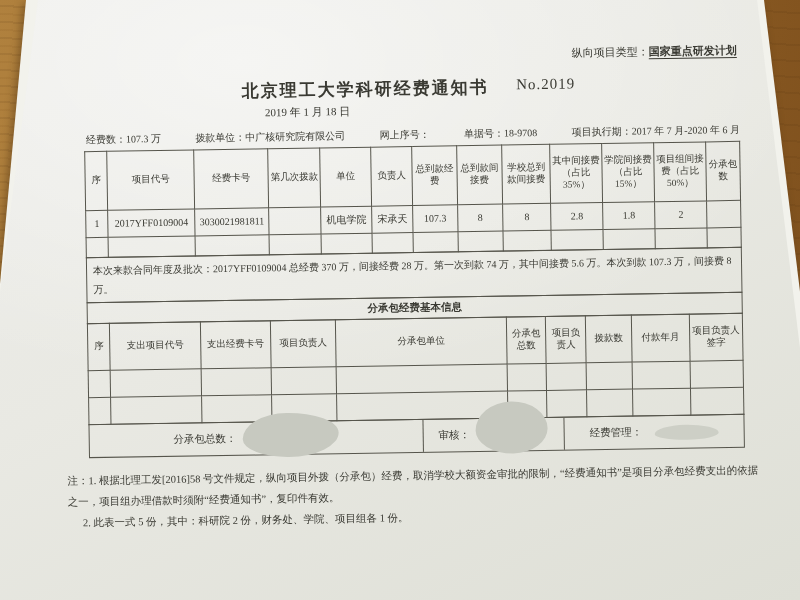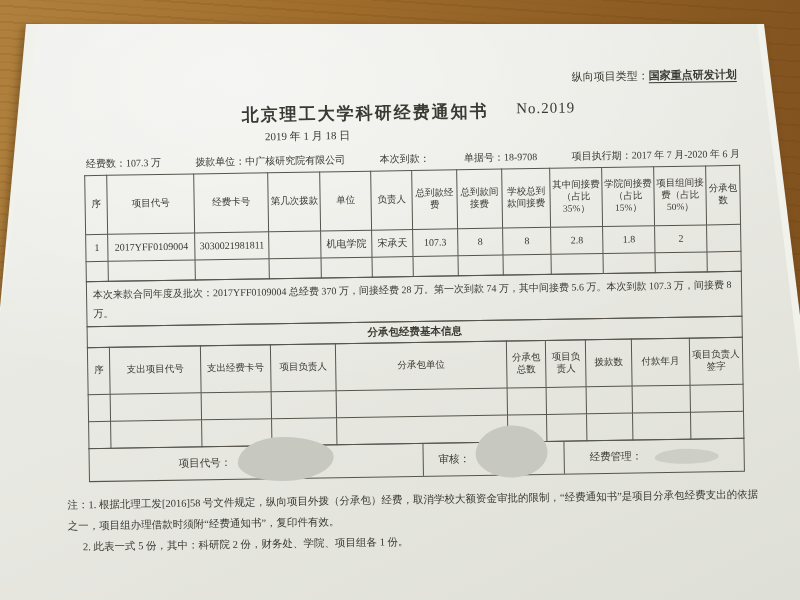--- a/index.html
+++ b/index.html
@@ -7,21 +7,21 @@
     width:800px;height:600px;overflow:hidden;position:relative;
     font-family:"Liberation Serif","DejaVu Serif",serif;
   }
   
   .scene{
     position:absolute;inset:0;
     background:
       repeating-linear-gradient(4deg, rgba(70,40,8,.10) 0 2px, transparent 2px 8px, rgba(130,85,30,.12) 8px 10px, transparent 10px 16px),
       linear-gradient(100deg,#b0813e 0%,#a06d2c 35%,#8a5a22 75%,#7d4f1d 100%);
   }
-  .paper-wrap{position:absolute;inset:0;filter:drop-shadow(-3px 3px 4px rgba(40,20,0,.35));margin-top:24px;}
+  .paper-wrap{position:absolute;inset:0;filter:drop-shadow(-3px 3px 4px rgba(40,20,0,.35));}
   .sheet-under{
     position:absolute;inset:0;
     clip-path:polygon(26px 0, 764px 0, 806px 340px, 800px 600px, 0 600px, 0 284px);
     background:#f2f2ec;
   }
   .paper{
     position:absolute;inset:0;
     clip-path:polygon(38px 0, 757px 0, 800px 348px, 800px 600px, 0 600px, 0 292px);
     background:
       radial-gradient(120% 90% at 30% 10%, rgba(255,255,255,.5), rgba(255,255,255,0) 60%),
@@ -95,21 +95,21 @@
 
         <div class="title-row">
           <h1>北京理工大学科研经费通知书</h1>
           <span class="docno">No.2019</span>
         </div>
         <div class="date">2019 年 1 月 18 日</div>
 
         <div class="info-line">
           <span>经费数：107.3 万</span>
           <span>拨款单位：中广核研究院有限公司</span>
-          <span>本次到款：</span>
+          <span>网上序号：</span>
           <span>单据号：18-9708</span>
           <span>项目执行期：2017 年 7 月-2020 年 6 月</span>
         </div>
 
         <table class="t1">
           <colgroup>
             <col style="width:3.4%">
               <col style="width:13.4%">
               <col style="width:11.4%">
               <col style="width:8%">
@@ -224,21 +224,21 @@
             <td></td>
                 <td></td>
             <td></td>
                 <td></td>
           </tr>
         </tbody>
           </table>
 
         <div class="sig-row">
           <div class="sig-cell c1">
-            <span>项目代号：</span>
+            <span>分承包总数：</span>
             <span class="blob b1"></span>
           </div>
           <div class="sig-cell c2">
             <span>审核：</span>
             <span class="blob b2"></span>
           </div>
           <div class="sig-cell c3">
             <span>经费管理：</span>
             <span class="blob b3"></span>
           </div>

